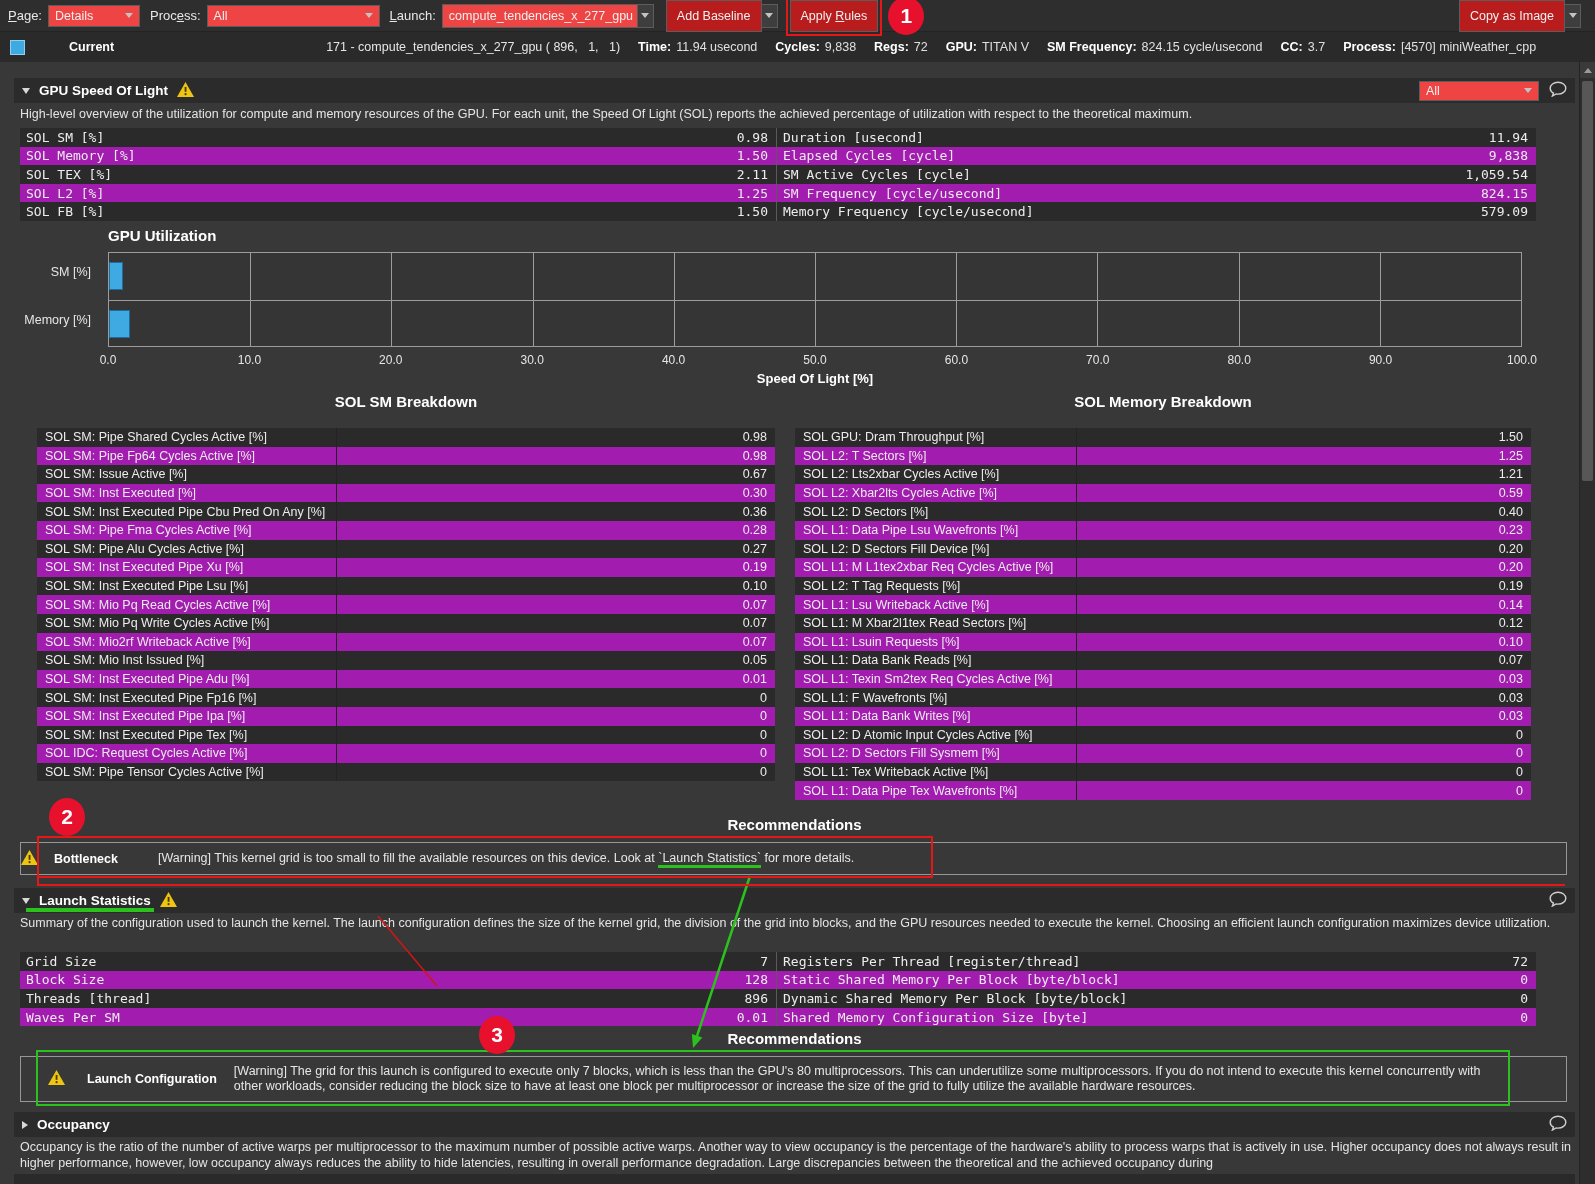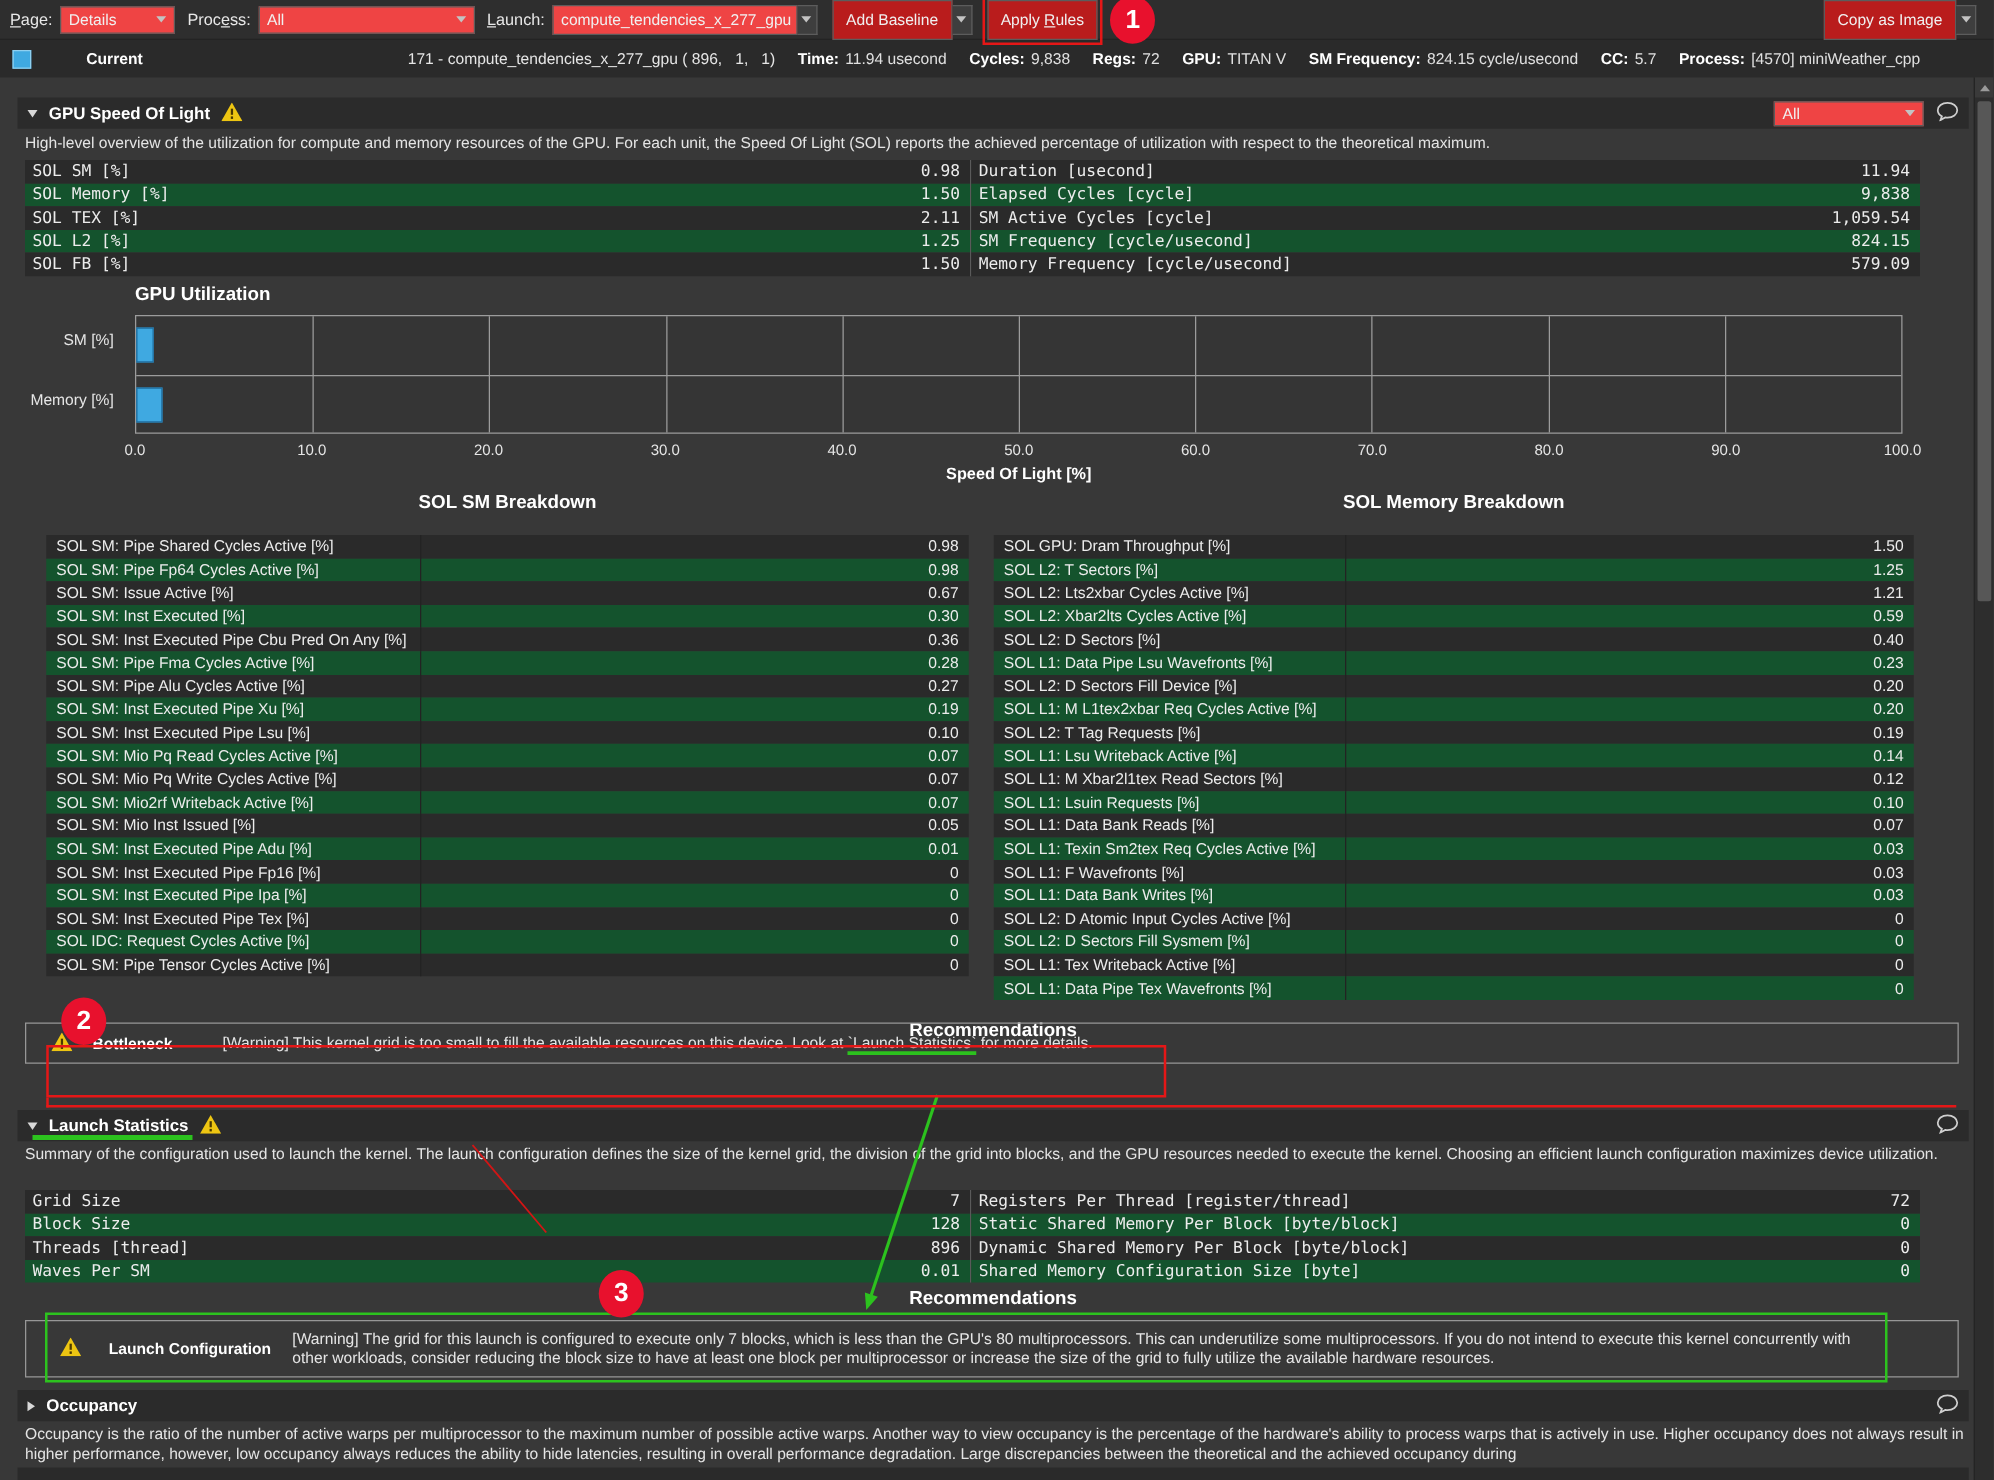--- a/index.html
+++ b/index.html
@@ -47,21 +47,21 @@
   .sec-title{font-weight:bold;color:#fff;font-size:13.5px;white-space:nowrap;}
   .warn{margin-left:9px;flex:none;}
   .bubble{margin-left:10px;flex:none;}
   .push{margin-left:auto;}
   .desc{position:absolute;left:20px;width:1553px;color:#e4e4e4;font-size:12.5px;line-height:15.5px;}
   
   .kvtable{position:absolute;font-family:"DejaVu Sans Mono","Liberation Mono",monospace;font-size:13px;color:#ececec;}
   .half{position:absolute;top:0;}
   .trow{height:18.6px;display:flex;align-items:center;box-sizing:border-box;padding:0 8px 0 6px;}
   .t-odd{background:#2a2a2a;}
-  .t-even{background:#14532d;}
+  .t-even{background:#a21caf;}
   .tname{flex:1;white-space:pre;overflow:hidden;}
   .tval{text-align:right;white-space:pre;}
   .half-r{border-left:1px solid #5a5a5a;}
   .bd{position:absolute;font-size:12.5px;color:#ececec;}
   .bd .trow{padding:0;}
   .bd .tname{flex:none;align-self:stretch;display:flex;align-items:center;padding-left:8px;
              border-right:1px solid #232323;box-sizing:border-box;white-space:nowrap;}
   .bd .tval{flex:1;padding-right:8px;}
   .bd-sm .tname{width:300px;}
   .bd-mem .tname{width:282px;}
@@ -162,21 +162,21 @@
         <span class="stat">
           <span class="sk">GPU:</span>
           <span class="sv">TITAN V</span>
         </span>
         <span class="stat">
           <span class="sk">SM Frequency:</span>
           <span class="sv">824.15 cycle/usecond</span>
         </span>
         <span class="stat">
           <span class="sk">CC:</span>
-          <span class="sv">5.7</span>
+          <span class="sv">3.7</span>
         </span>
         <span class="stat">
           <span class="sk">Process:</span>
           <span class="sv">[4570] miniWeather_cpp</span>
         </span>
       </div>
   </div>
   <div class="sicons">
     <div class="sicon">
         <span class="ring">+</span>
@@ -449,21 +449,21 @@
         <div class="tname">SOL L1: Tex Writeback Active [%]</div>
         <div class="tval">0</div>
       </div>
       <div class="trow t-even">
         <div class="tname">SOL L1: Data Pipe Tex Wavefronts [%]</div>
         <div class="tval">0</div>
       </div>
     </div>
 
   <div class="center-head" style="top:816px">Recommendations</div>
-  <div class="recbox" style="top:818px;height:33px;padding-left:20px">
+  <div class="recbox" style="top:842px;height:33px;">
     <span>
       <svg width="17" height="15" viewBox="0 0 16 14">
           <path d="M8 0 L16 14 H0 Z" fill="#edc512"></path>
           <rect x="7.2" y="4.6" width="1.7" height="4.6" fill="#4a3800"></rect>
           <rect x="7.2" y="10.4" width="1.7" height="1.9" fill="#4a3800"></rect>
         </svg>
     </span>
     <span class="rec-label" style="margin-left:16px;width:88px">Bottleneck</span>
     <span class="rec-text" style="margin-left:16px"><span>[Warning] This kernel grid is too small to fill the available resources on this device. Look at </span><span class="rec-link">`Launch Statistics`</span><span> for more details.</span></span>
   </div>

